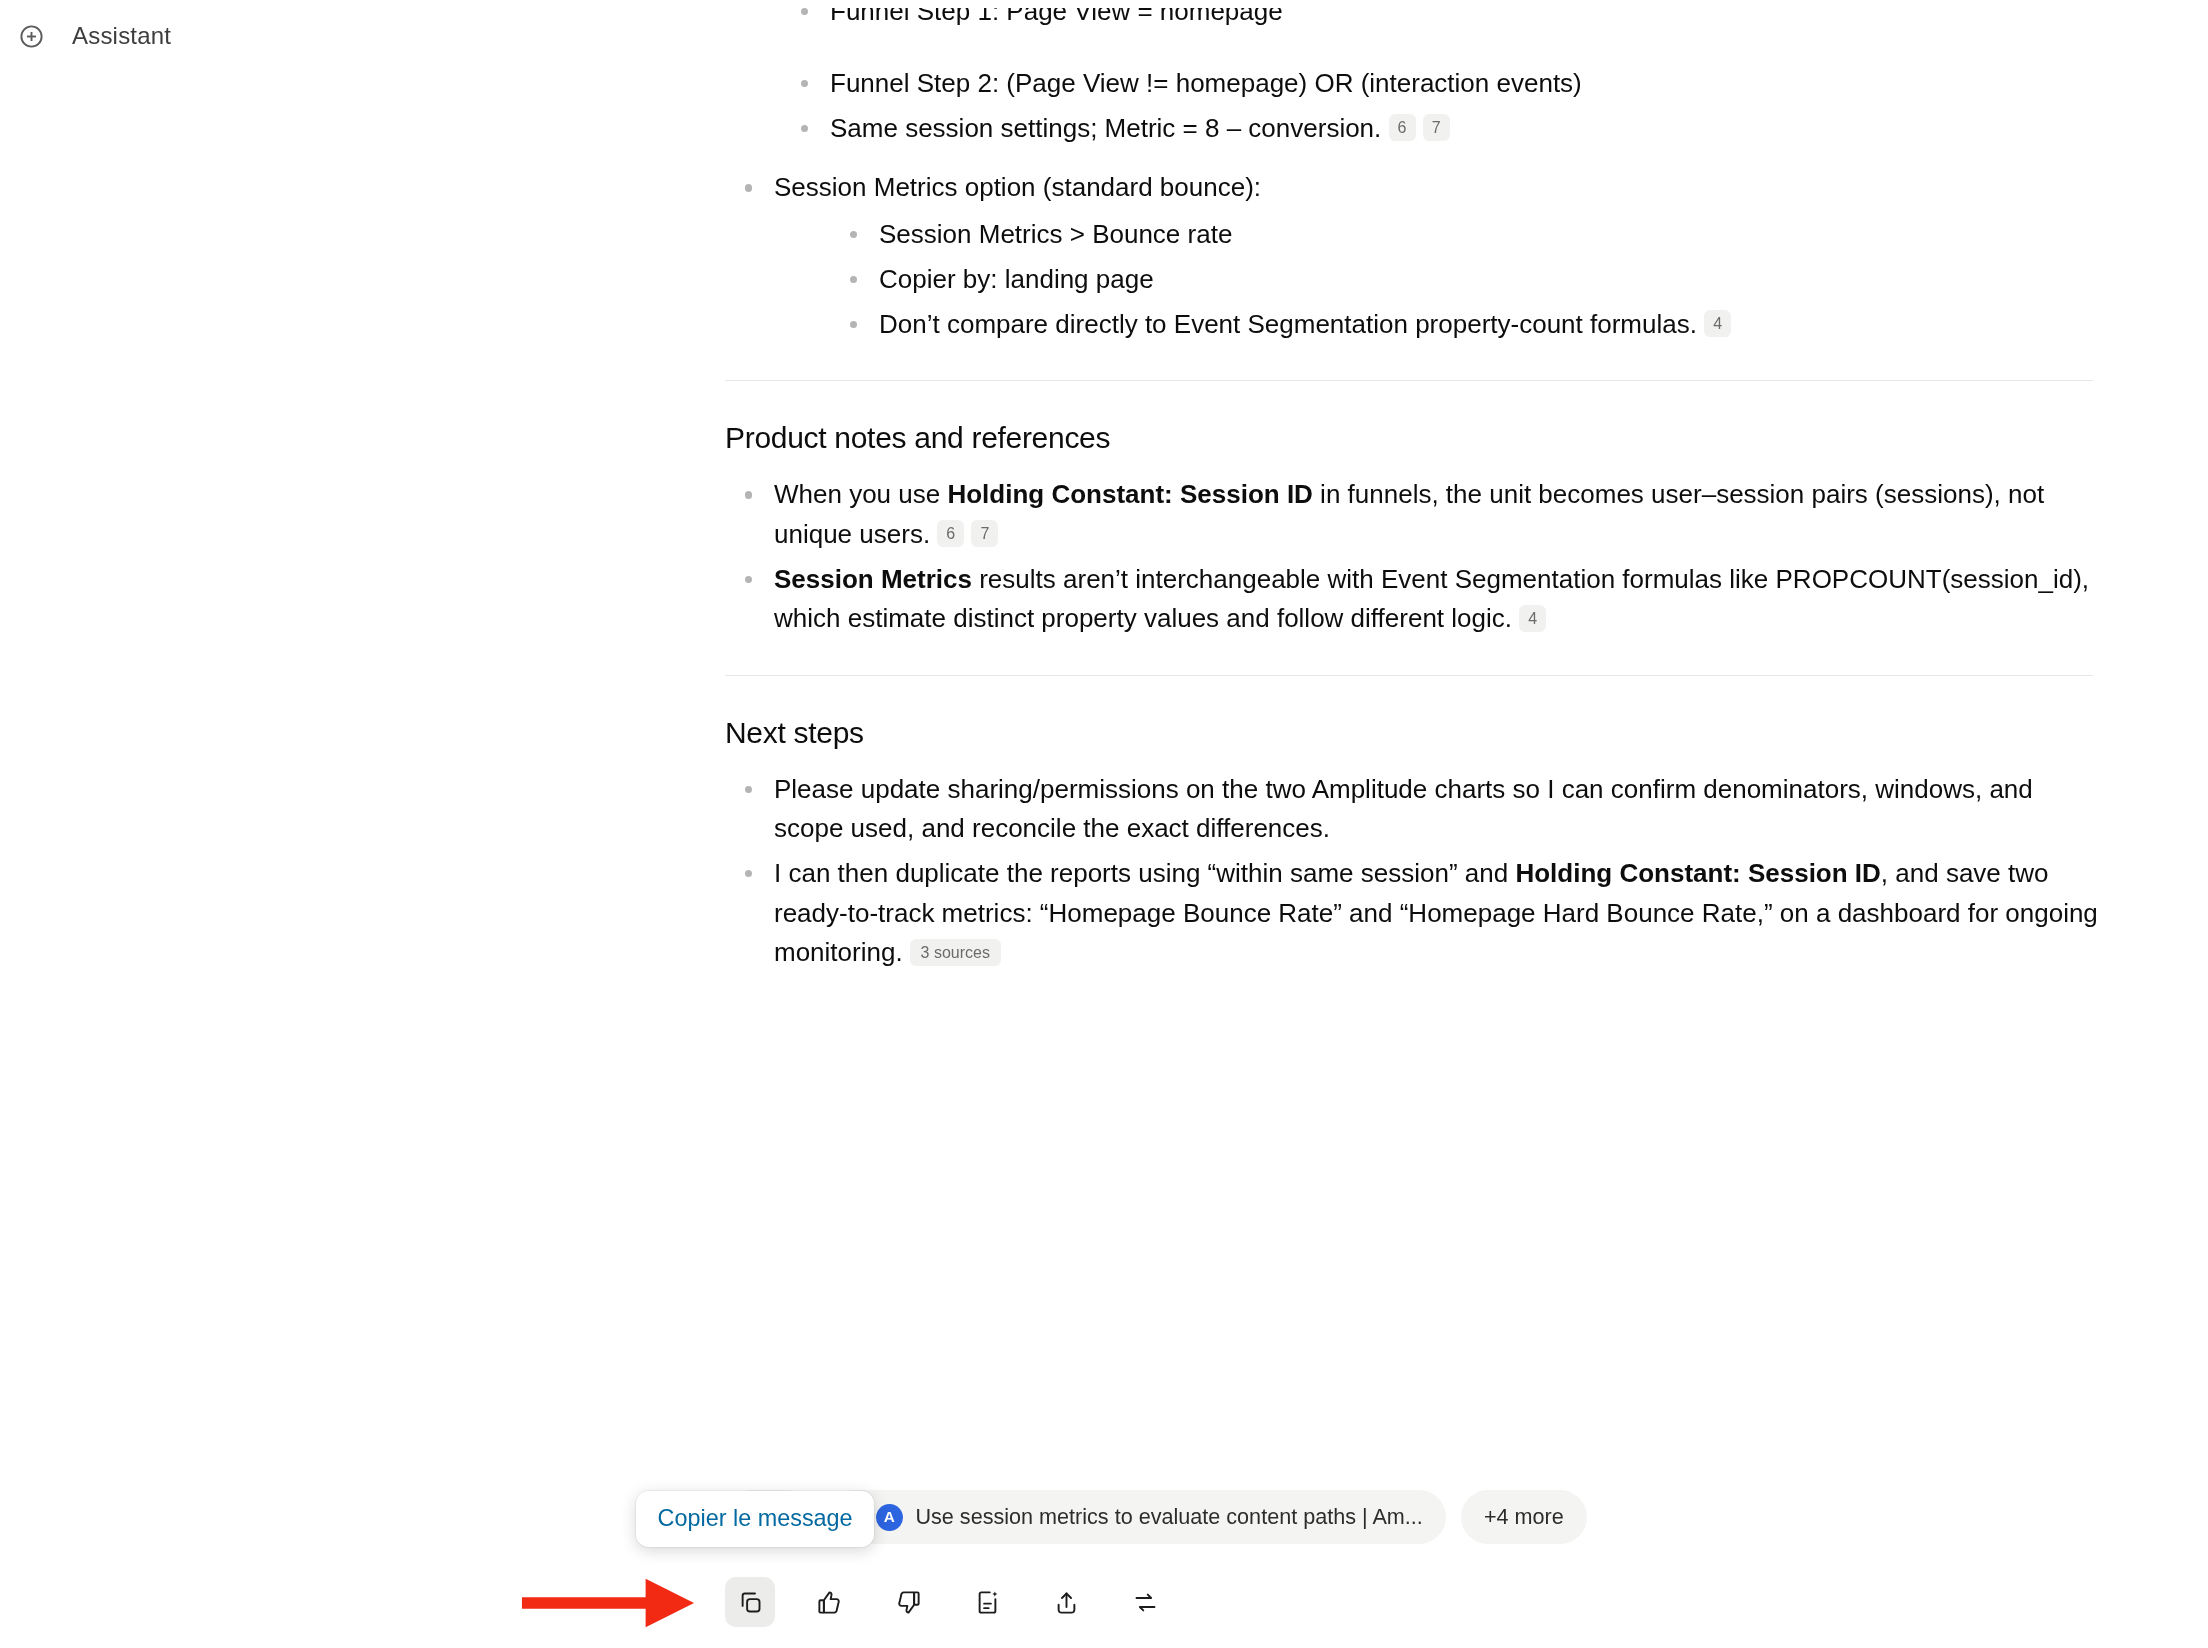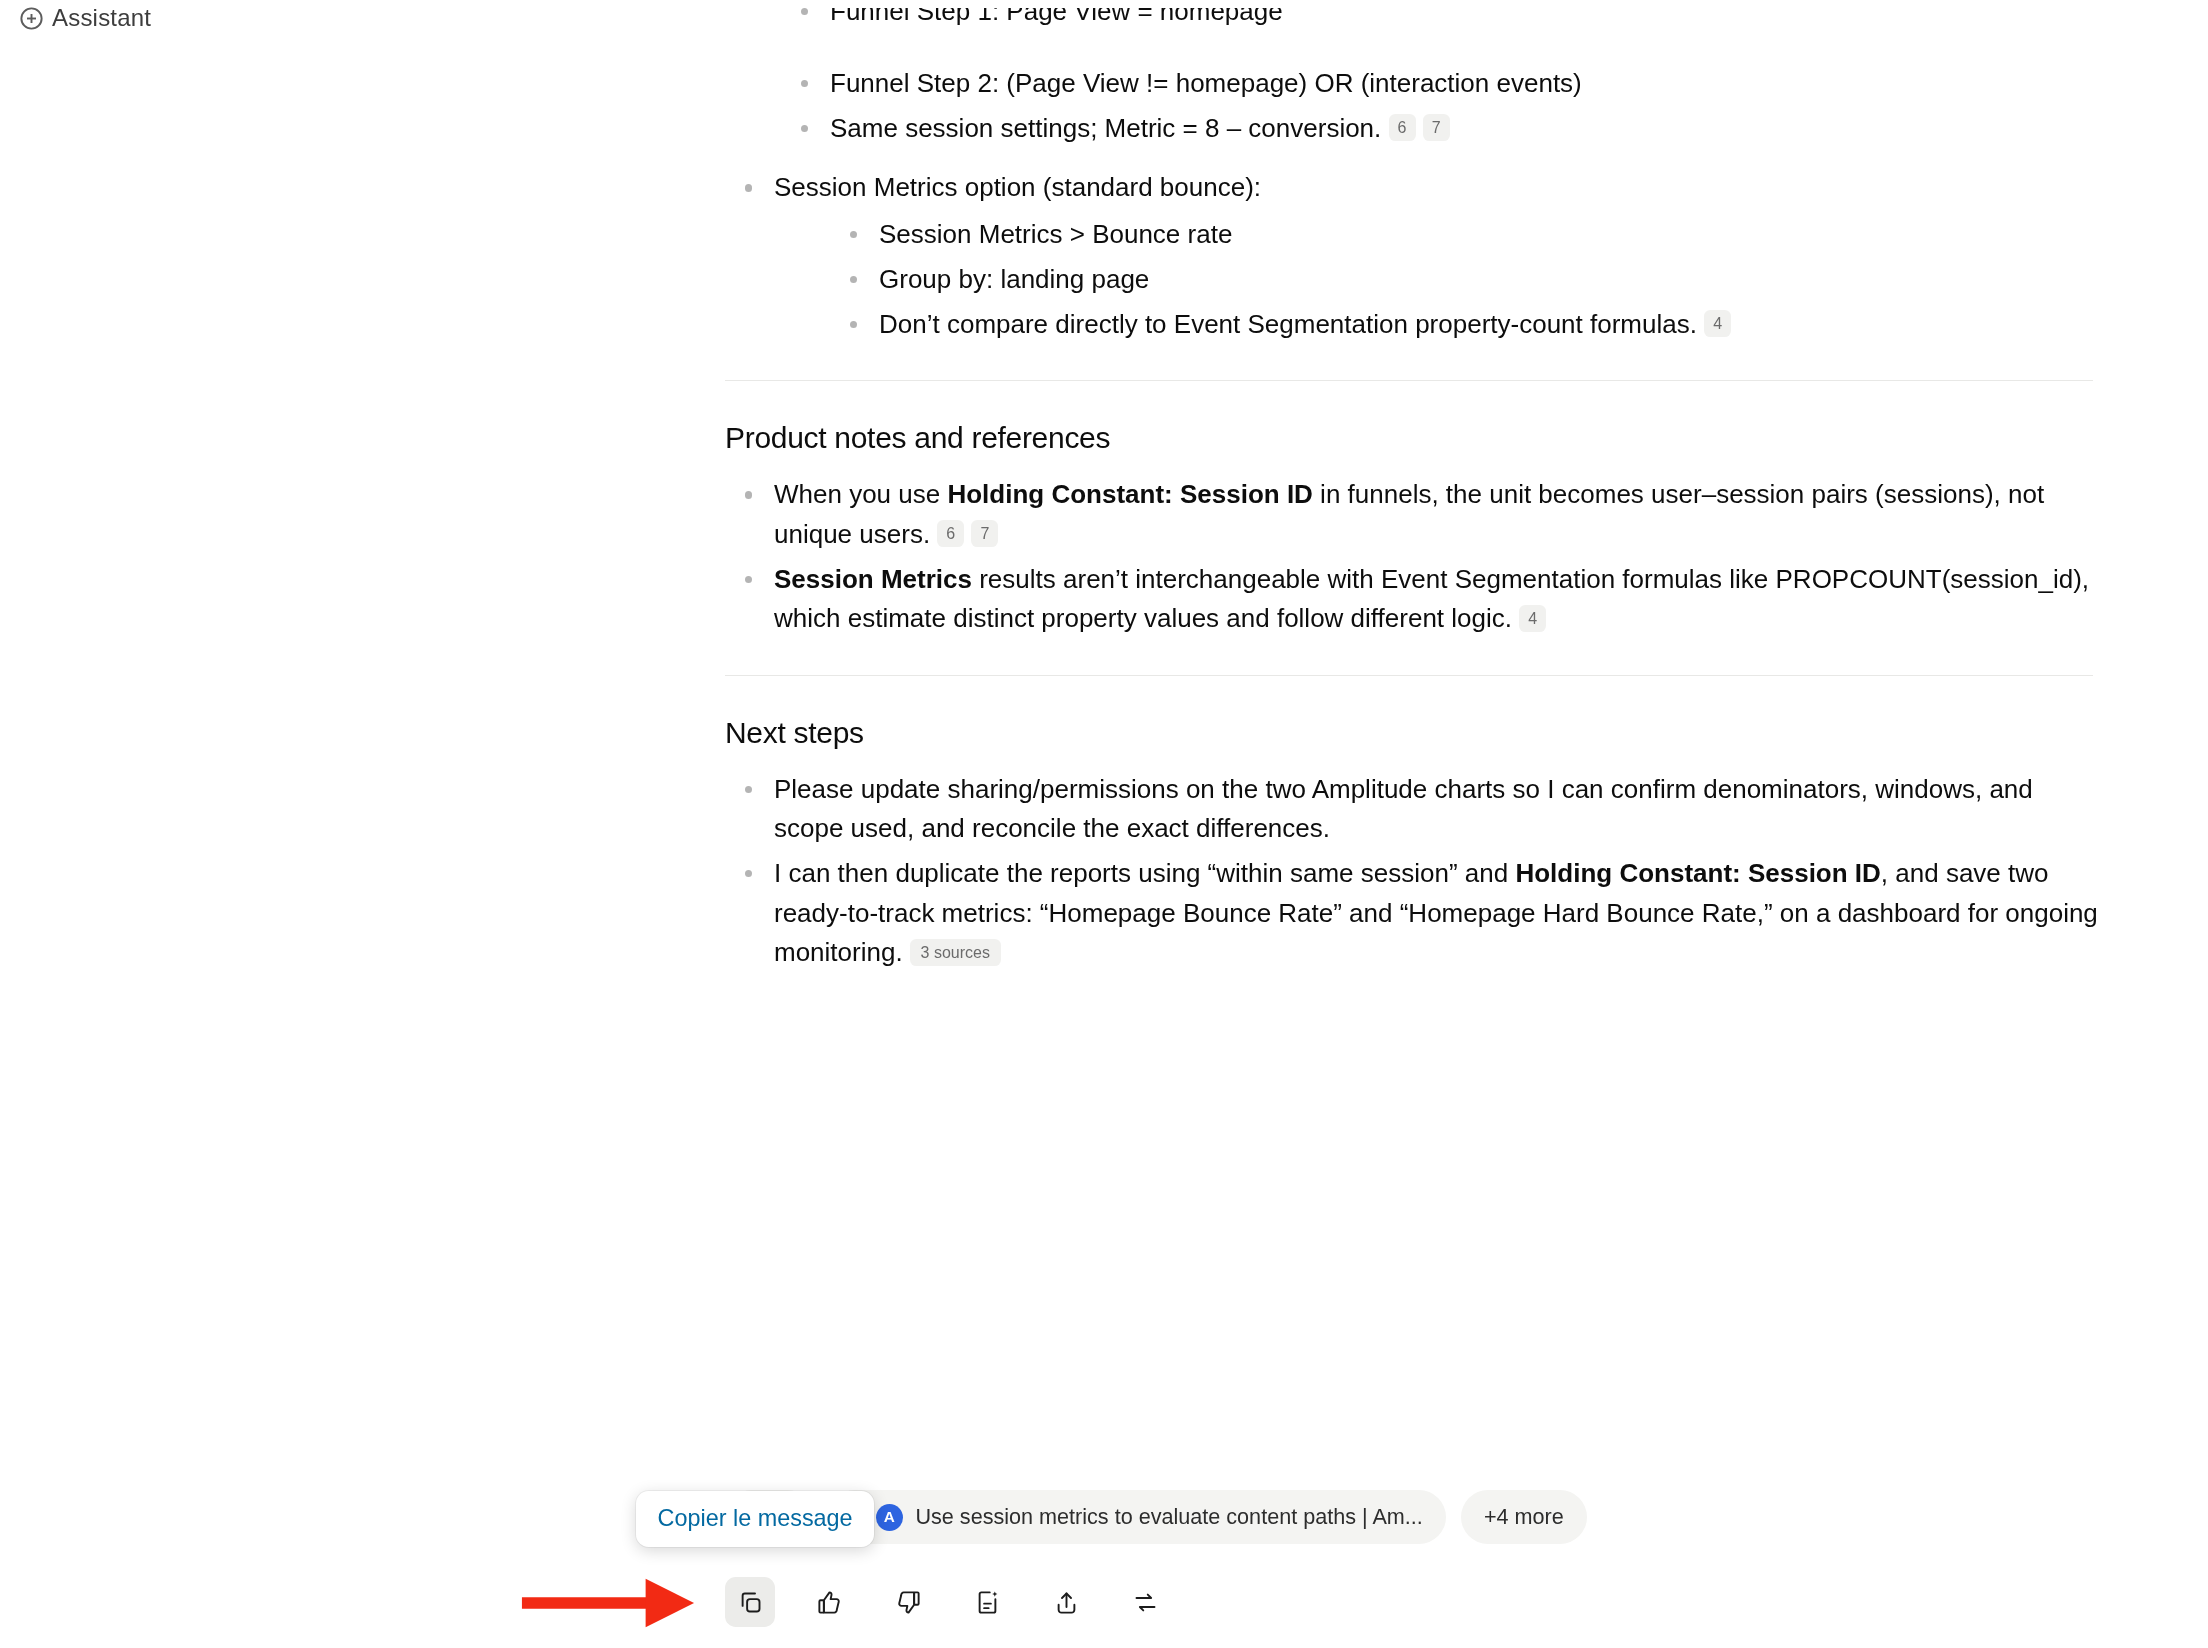--- a/index.html
+++ b/index.html
@@ -15,22 +15,22 @@
     position: relative;
     overflow: hidden;
   }
 
   
   .assistant-bar {
     position: absolute;
     top: 0px; left: 0px;
     display: flex;
     align-items: center;
-    gap: 7px;
-    padding: 4px 18px;
+    gap: 27px;
+    padding: 22px 18px;
   }
   .assistant-bar .plus-icon {
     width: 27px; height: 27px;
     display: inline-flex; align-items: center; justify-content: center;
   }
   .assistant-bar .plus-icon svg { display:block; }
   .assistant-label {
     font-size: 24px;
     color: #3d3d3d;
     letter-spacing: 0.2px;
@@ -218,21 +218,21 @@
   </ul>
 
   <ul class="lvl1" style="margin-top:20px;">
     <li class="bullet">
       <span>Session Metrics option (standard bounce):</span>
       <ul class="lvl2">
         <li class="bullet">
           <span>Session Metrics &gt; Bounce rate</span>
         </li>
         <li class="bullet">
-          <span>Group by: landing page</span>
+          <span>Copier by: landing page</span>
         </li>
         <li class="bullet">
           <span>Don’t compare directly to Event Segmentation property-count formulas.</span><span class="fn">4</span>
         </li>
       </ul>
     </li>
   </ul>
 
   <div class="divider"></div>
 

